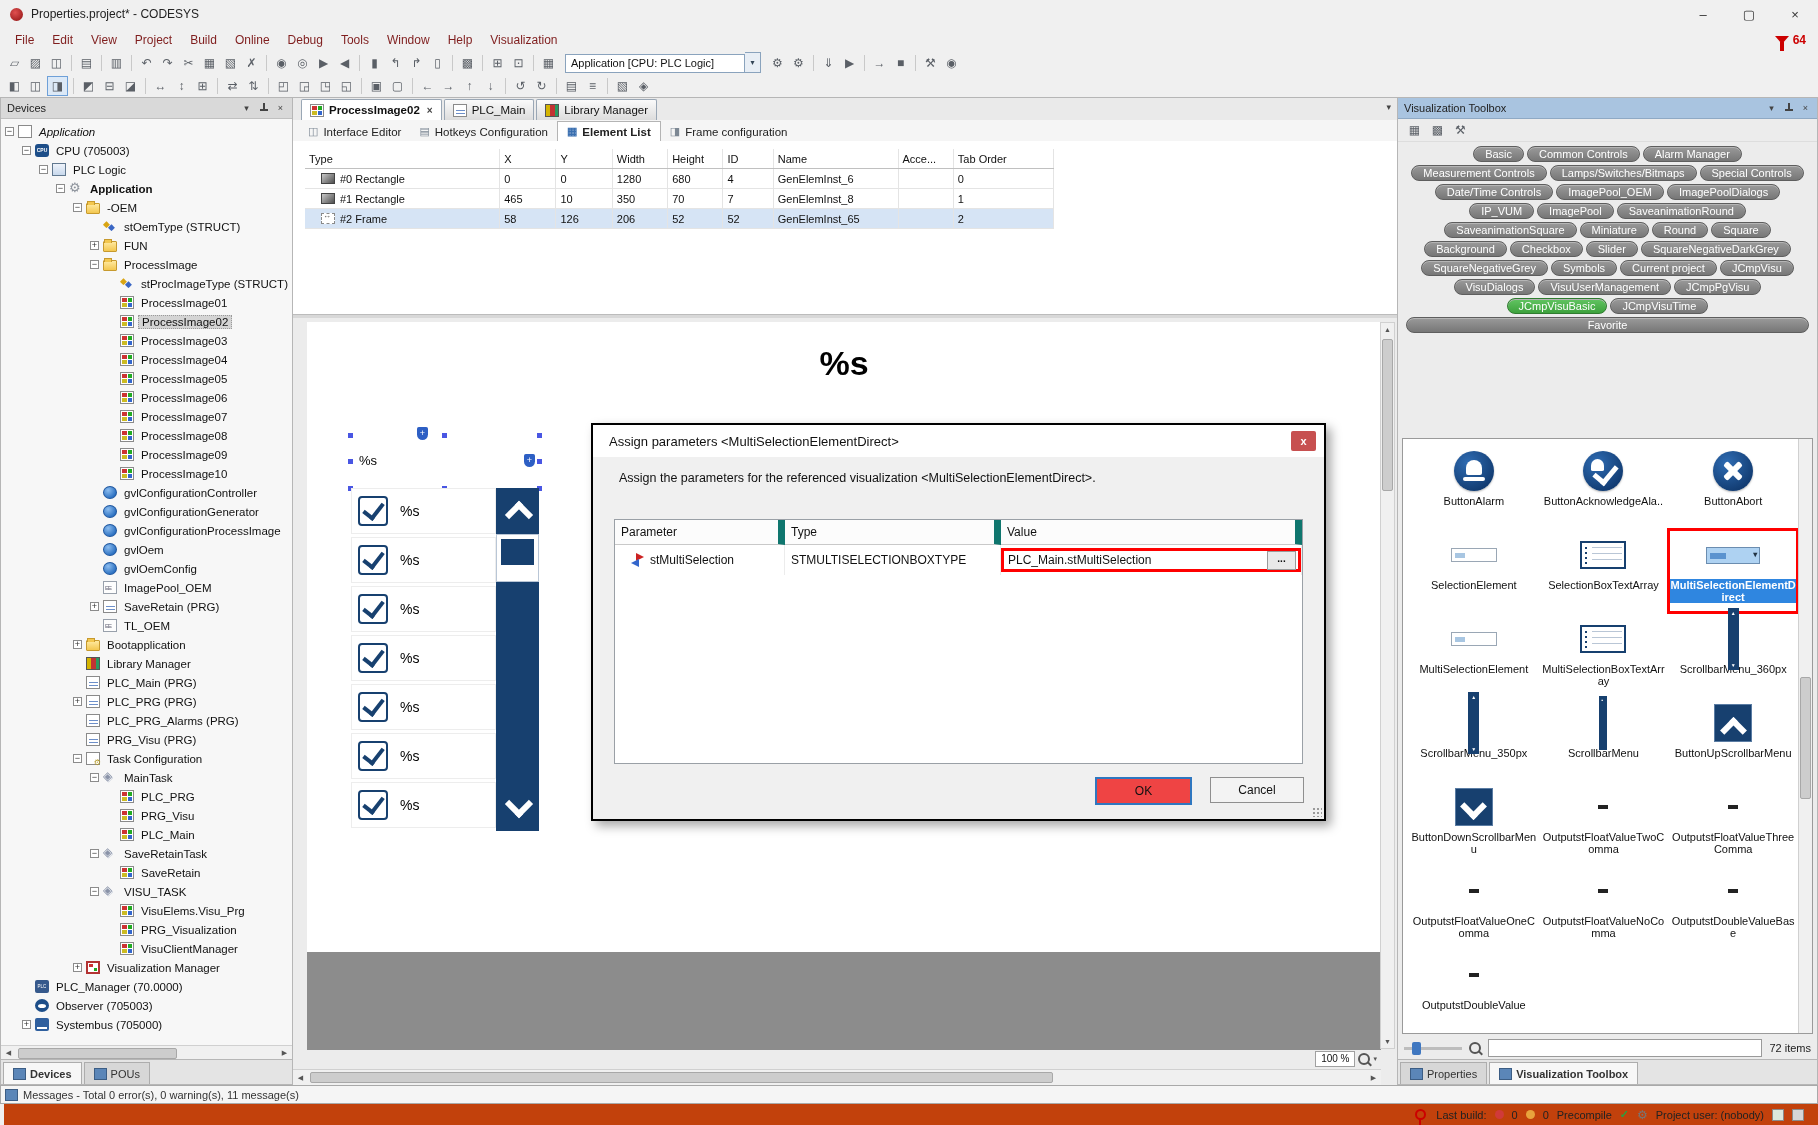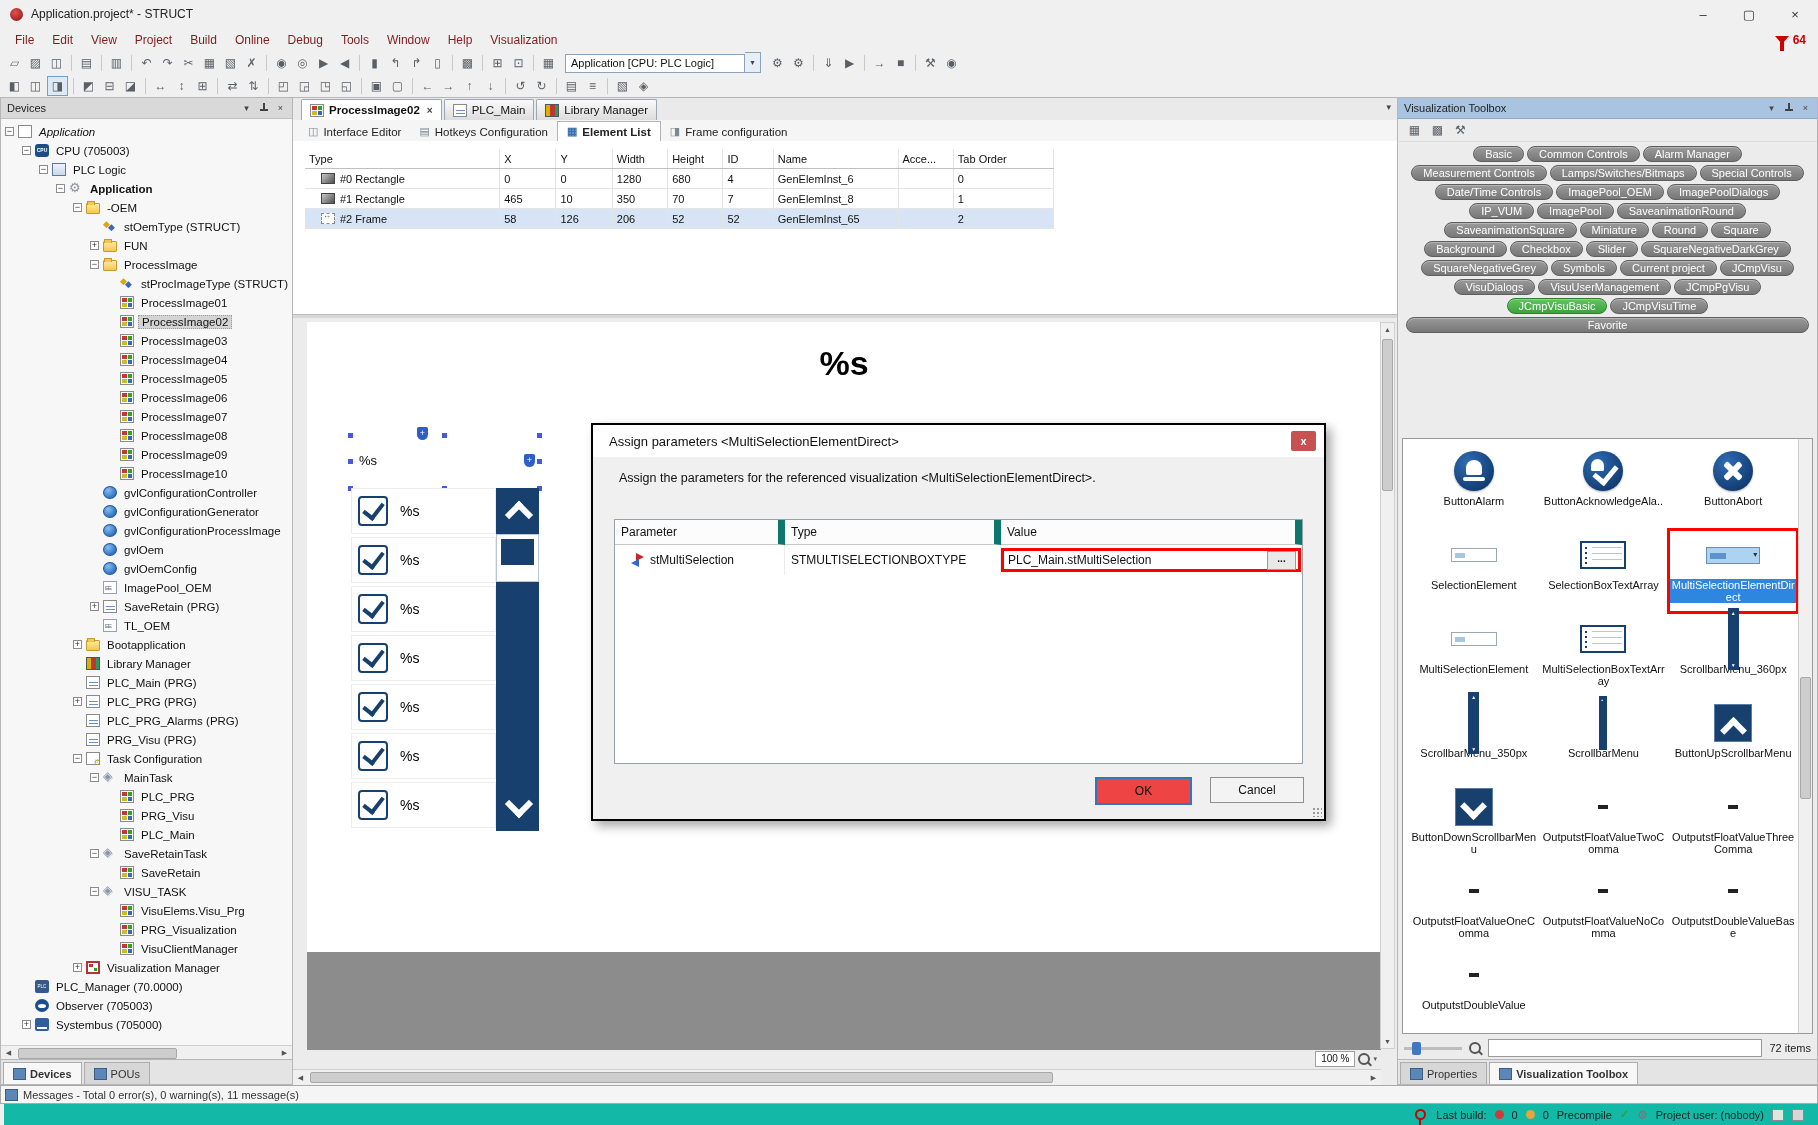--- a/index.html
+++ b/index.html
@@ -157,21 +157,21 @@
   .rightpanel{position:absolute;top:97px;right:0;width:421px;bottom:40px;background:#ececec;border:1px solid #b6b6b6;box-sizing:border-box;}
   .rightpanel .phead{background:#a9c4e0;border-bottom:1px solid #8fa9c4;}
   .vttools{height:22px;display:flex;align-items:center;padding-left:6px;gap:2px;border-bottom:1px solid #ddd;}
   .pills{display:flex;flex-wrap:wrap;justify-content:center;gap:3px 3px;padding:4px 6px 2px;}
   .pill{background:linear-gradient(#9a9a9a,#777);border:1px solid #5e5e5e;border-radius:9px;color:#fff;font-size:11px;padding:1px 11px;white-space:nowrap;box-shadow:inset 0 1px 0 #b5b5b5;}
   .pill.act{background:linear-gradient(#62c562,#3da23d);border-color:#2f7d2f;}
   .pill.fav{display:block;margin:1px 8px 0;text-align:center;border-radius:9px;}
   .vt-items{position:absolute;top:340px;left:4px;right:4px;bottom:50px;background:#fff;border:1px solid #9a9a9a;overflow:hidden;}
   .igrid{display:grid;grid-template-columns:repeat(3,1fr);padding:6px 14px 0 6px;}
   .vitem{height:84px;display:flex;flex-direction:column;align-items:center;box-sizing:border-box;padding:2px;}
-  .vitem.redbox{outline:3px solid #ff0000;outline-offset:-2px;}
+  .vitem.redbox{outline:3px solid #ff0000;outline-offset:-2px;font-weight:bold;}
   .vicon{height:48px;display:flex;align-items:center;justify-content:center;flex:none;}
   .vlab{font-size:11px;line-height:12px;text-align:center;overflow-wrap:anywhere;max-width:128px;}
   .vlab.sellab{background:#2f86e0;color:#fff;}
   .ii{display:inline-block;box-sizing:border-box;}
   .ic-circle-left,.ic-circle-bell,.ic-circle-bellcheck,.ic-circle-x{width:40px;height:40px;border-radius:50%;background:radial-gradient(circle at 35% 30%,#2f6cb3,#123c72 75%);position:relative;box-shadow:0 1px 2px rgba(0,0,0,.3);}
   .ic-circle-left::before{content:"";position:absolute;left:15px;top:14px;width:11px;height:11px;border:solid #fff;border-width:0 5px 5px 0;transform:rotate(135deg);}
   .ic-circle-x::before,.ic-circle-x::after{content:"";position:absolute;left:9px;top:17px;width:22px;height:6px;background:#fff;border-radius:2px;}
   .ic-circle-x::before{transform:rotate(45deg);}.ic-circle-x::after{transform:rotate(-45deg);}
   .ic-circle-bell::before{content:"";position:absolute;left:12px;top:9px;width:16px;height:15px;background:#fff;border-radius:8px 8px 2px 2px;}
   .ic-circle-bell::after{content:"";position:absolute;left:9px;top:26px;width:22px;height:4px;background:#fff;border-radius:2px;}
@@ -199,39 +199,39 @@
   .vt-scroll .vth{position:absolute;left:1px;right:1px;top:40%;height:120px;background:#cdcdcd;border:1px solid #a8a8a8;border-radius:2px;}
   .vt-bottom{position:absolute;left:6px;right:6px;bottom:26px;height:20px;display:flex;align-items:center;gap:7px;}
   .slider{width:58px;height:3px;background:#bdbdbd;position:relative;flex:none;}
   .sliderthumb{position:absolute;left:8px;top:-5px;width:9px;height:13px;background:#3f77c0;border-radius:2px;}
   .vtinput{flex:1;height:16px;border:1px solid #9a9a9a;background:#fff;font-size:11px;padding:0 4px;font-family:"Liberation Sans",sans-serif;}
   .vtcount{font-size:11px;color:#222;flex:none;}
   
   .msgbar{position:absolute;left:0;right:0;bottom:21px;height:19px;background:#f5f5f5;border:1px solid #a9a9a9;box-sizing:border-box;display:flex;align-items:center;padding-left:4px;gap:5px;}
   .msgicon{width:11px;height:10px;background:#5b86b8;border:1px solid #3c5d84;}
   .msgtext{font-size:11px;color:#333;}
-  .statusbar{position:absolute;left:4px;right:0;bottom:0;height:21px;background:#14b8a6;display:flex;align-items:center;}
+  .statusbar{position:absolute;left:4px;right:0;bottom:0;height:21px;background:#c2410c;display:flex;align-items:center;}
   .sbright{margin-left:auto;display:flex;align-items:center;gap:8px;padding-right:14px;font-size:11px;color:#222;}
   .keyic{width:7px;height:7px;border:2px solid #c00;border-radius:50%;position:relative;margin-right:2px;}
   .keyic::after{content:"";position:absolute;left:2px;top:8px;width:2px;height:6px;background:#c00;}
   .errdot{width:9px;height:9px;border-radius:50%;background:#d03a3a;}
   .warndot{width:9px;height:9px;border-radius:50%;background:#e8a33d;}
   .okcheck::before{content:"✓";color:#2e9e3f;font-weight:bold;}
   .gearic::before{content:"⚙";color:#777;font-size:12px;}
   .stic{width:10px;height:10px;border:1px solid #8a8a8a;background:#dce8dc;}
   .stic.g2{background:#d6d6d6;}
 </style>
 </head>
 <body>
 
 <div id="app">
 
   <div class="titlebar">
     <span class="applogo"></span>
-    <span class="titletext">Application.project* - STRUCT</span>
+    <span class="titletext">Properties.project* - CODESYS</span>
     <div class="winbtns">
 
     <span class="winbtn">–</span>
         <span class="winbtn">▢</span>
         <span class="winbtn">×</span>
       </div>
   </div>
 
   <div class="menubar">
     <span style="display:flex;">

